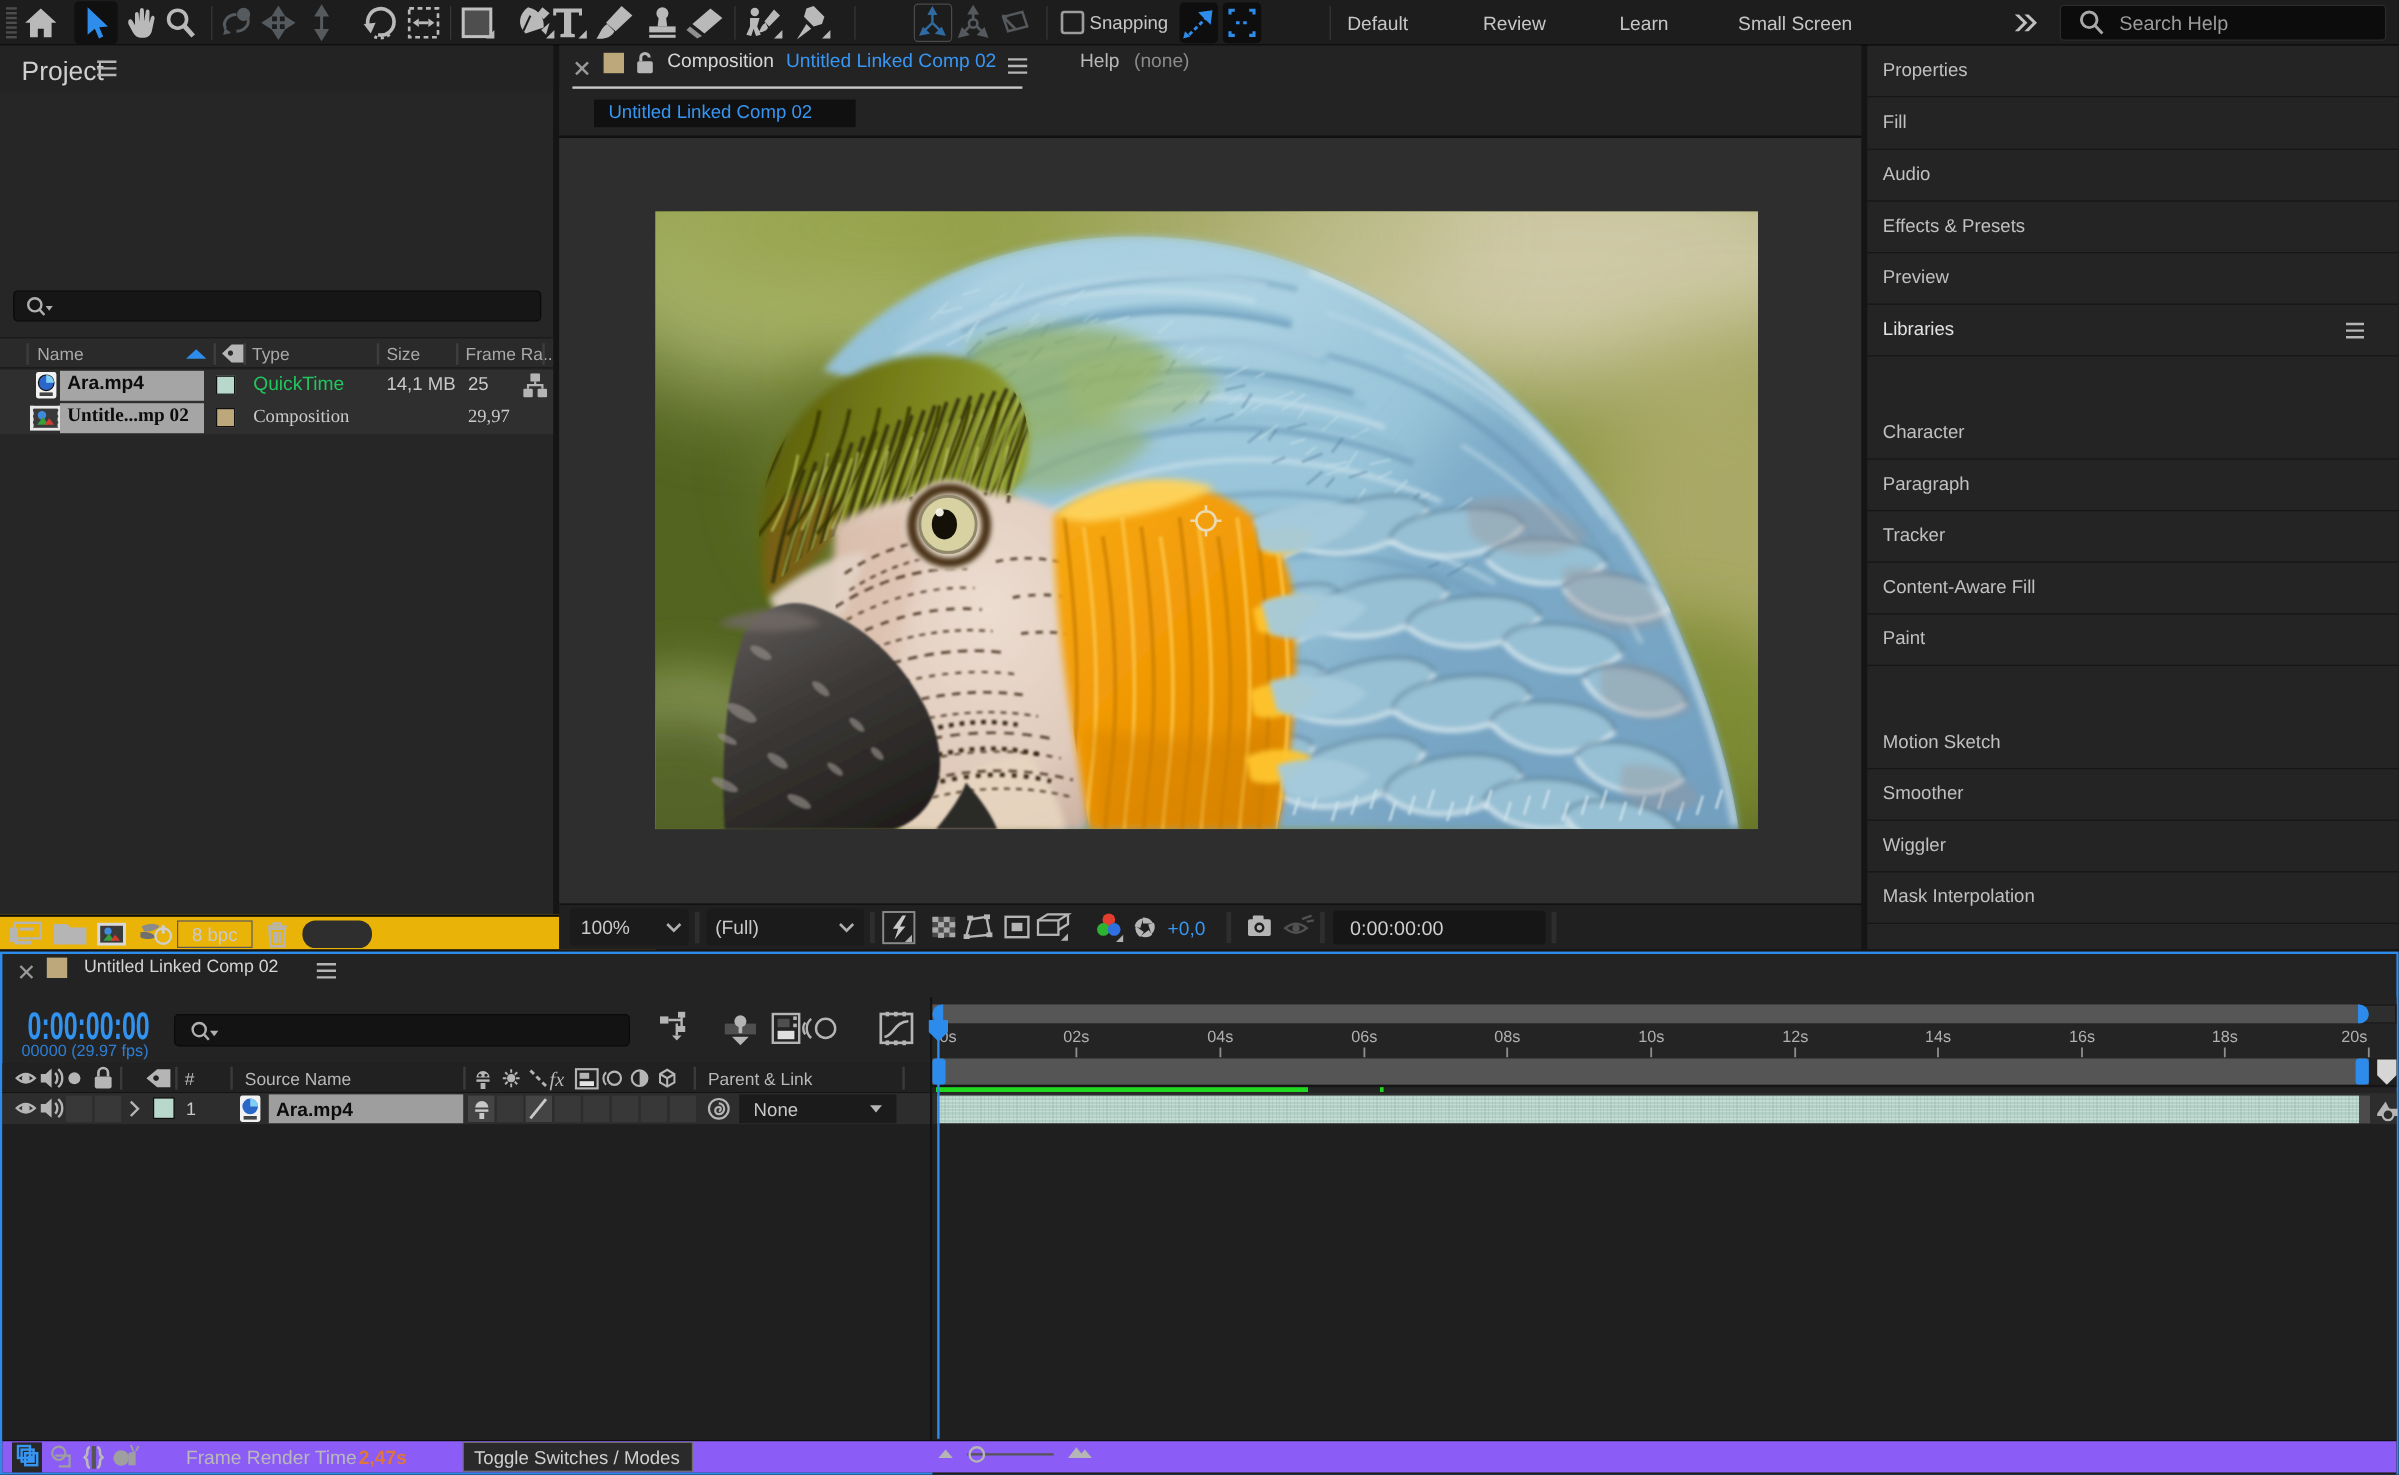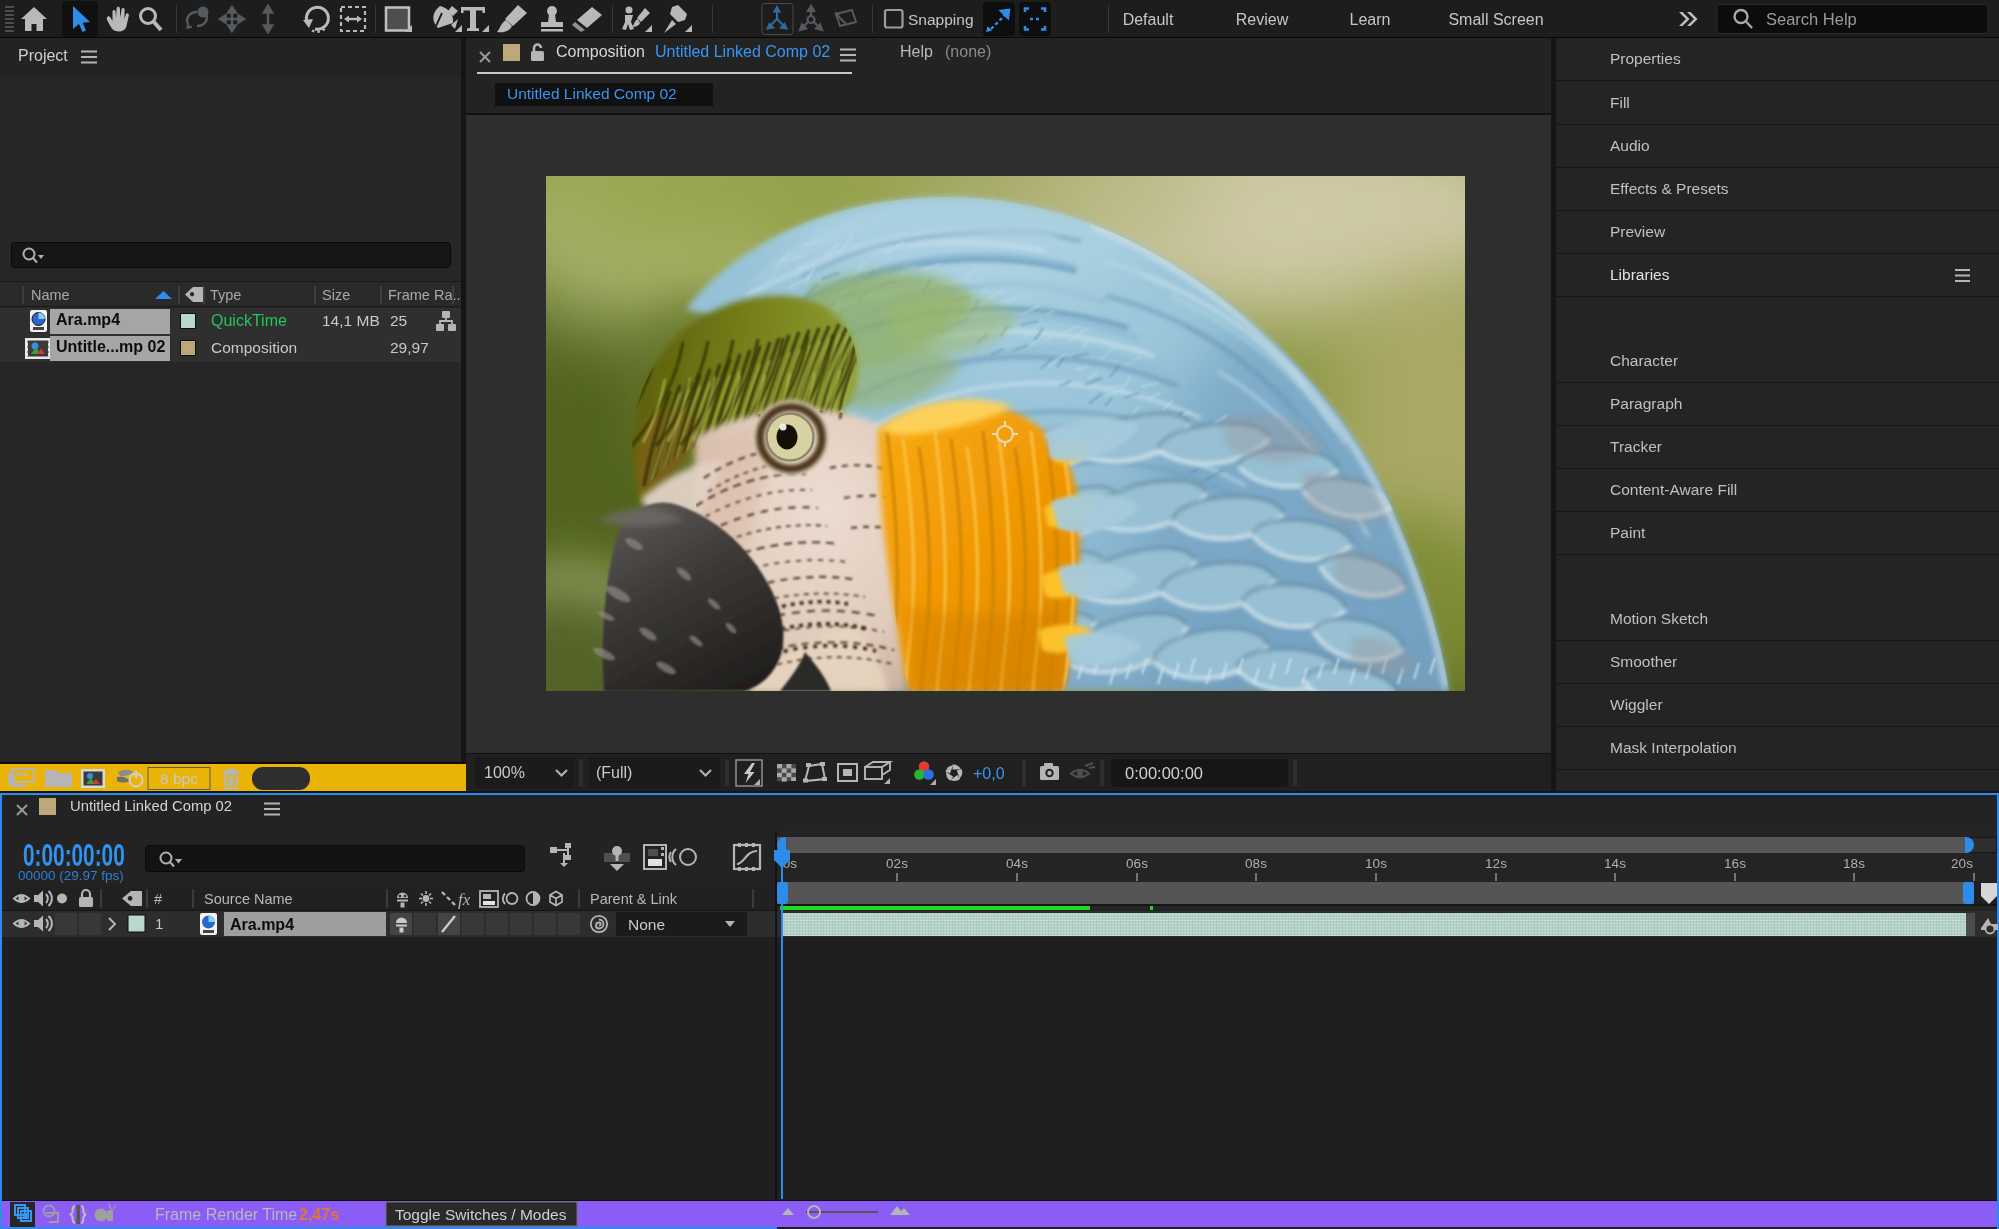--- a/index.html
+++ b/index.html
@@ -180,21 +180,21 @@
     <circle cx="1741" cy="16.5" r="6.5"></circle>
     <line x1="1746" y1="21.5" x2="1752" y2="28"></line>
   </g>
   <text x="1766" y="25" font-family="Liberation Sans" font-size="16.5" fill="#9b9b9b">Search Help</text>
 </svg>
 </div>
 
 <div class="abs" id="project" style="left:0;top:38px;width:461px;height:753px;background:#262626;">
 
   <div class="abs" style="left:0;top:0;width:461px;height:38px;background:#232323;">
-    <span class="abs" style="left:18px;top:9px;font-size:16px;color:#cfcfcf;">Project</span>
+    <span class="abs" style="left:18px;top:9px;font-size:22px;color:#cfcfcf;">Project</span>
     <svg class="abs" style="left:80px;top:11px" width="18" height="16">
         <g stroke="#b5b5b5" stroke-width="2">
           <line x1="1" y1="2.5" x2="17" y2="2.5"></line>
           <line x1="1" y1="8" x2="17" y2="8"></line>
           <line x1="1" y1="13.5" x2="17" y2="13.5"></line>
         </g>
       </svg>
   </div>
 
   <div class="abs" style="left:11px;top:204px;width:440px;height:26px;background:#161616;border:1px solid #090909;border-radius:4px;">
@@ -247,21 +247,21 @@
           <rect x="6" y="0" width="8" height="7" rx="1"></rect>
           <rect x="0" y="13" width="8" height="7" rx="1"></rect>
           <rect x="12" y="13" width="8" height="7" rx="1"></rect>
         </g>
       <g stroke="#b5b5b5" stroke-width="1.8" fill="none">
           <path d="M10 7 L10 10 M4 13 L4 10 L16 10 L16 13"></path>
         </g>
     </svg>
   </div>
 
-  <div class="abs" style="left:0;top:297px;width:461px;height:27px;background:#2f2f2f;">
+  <div class="abs" style="left:0;top:297px;width:461px;height:27px;background:#2f2f2f;font-family:Liberation Serif, serif;">
     <svg class="abs" style="left:25px;top:3px" width="26" height="21">
       <rect x="0" y="0" width="26" height="21" fill="#e8e8e8"></rect>
       <rect x="2.5" y="2.5" width="21" height="16" fill="#3a3a3a"></rect>
       <g fill="#e8e8e8">
           <rect x="0" y="0" width="3" height="3"></rect>
           <rect x="0" y="5" width="3" height="3"></rect>
           <rect x="0" y="10" width="3" height="3"></rect>
           <rect x="0" y="15" width="3" height="3"></rect>
           <rect x="23" y="0" width="3" height="3"></rect>
           <rect x="23" y="5" width="3" height="3"></rect>
@@ -986,21 +986,21 @@
       </g>
       <rect x="645" y="5" width="177" height="28" rx="3" fill="#161616"></rect>
       <text x="659" y="25" font-family="Liberation Sans" font-size="16.5" fill="#cfcfcf">0:00:00:00</text>
     </svg>
   </div>
 </div>
 
 <div class="abs" id="sidebar" style="left:1556px;top:38px;width:443px;height:753px;background:#242424;">
   <style>
     .srow { position:absolute; left:0; width:443px; height:43px; border-bottom:1px solid #161616; }
-    .srow span { position:absolute; left:13px; top:12px; font-size:15.5px; color:#c0c0c0;margin-left:41px; }
+    .srow span { position:absolute; left:13px; top:12px; font-size:15.5px; color:#c0c0c0; }
   </style>
   <div class="srow" style="top:0">
       <span>Properties</span>
     </div>
   <div class="srow" style="top:44px">
       <span>Fill</span>
     </div>
   <div class="srow" style="top:87px">
       <span>Audio</span>
     </div>

